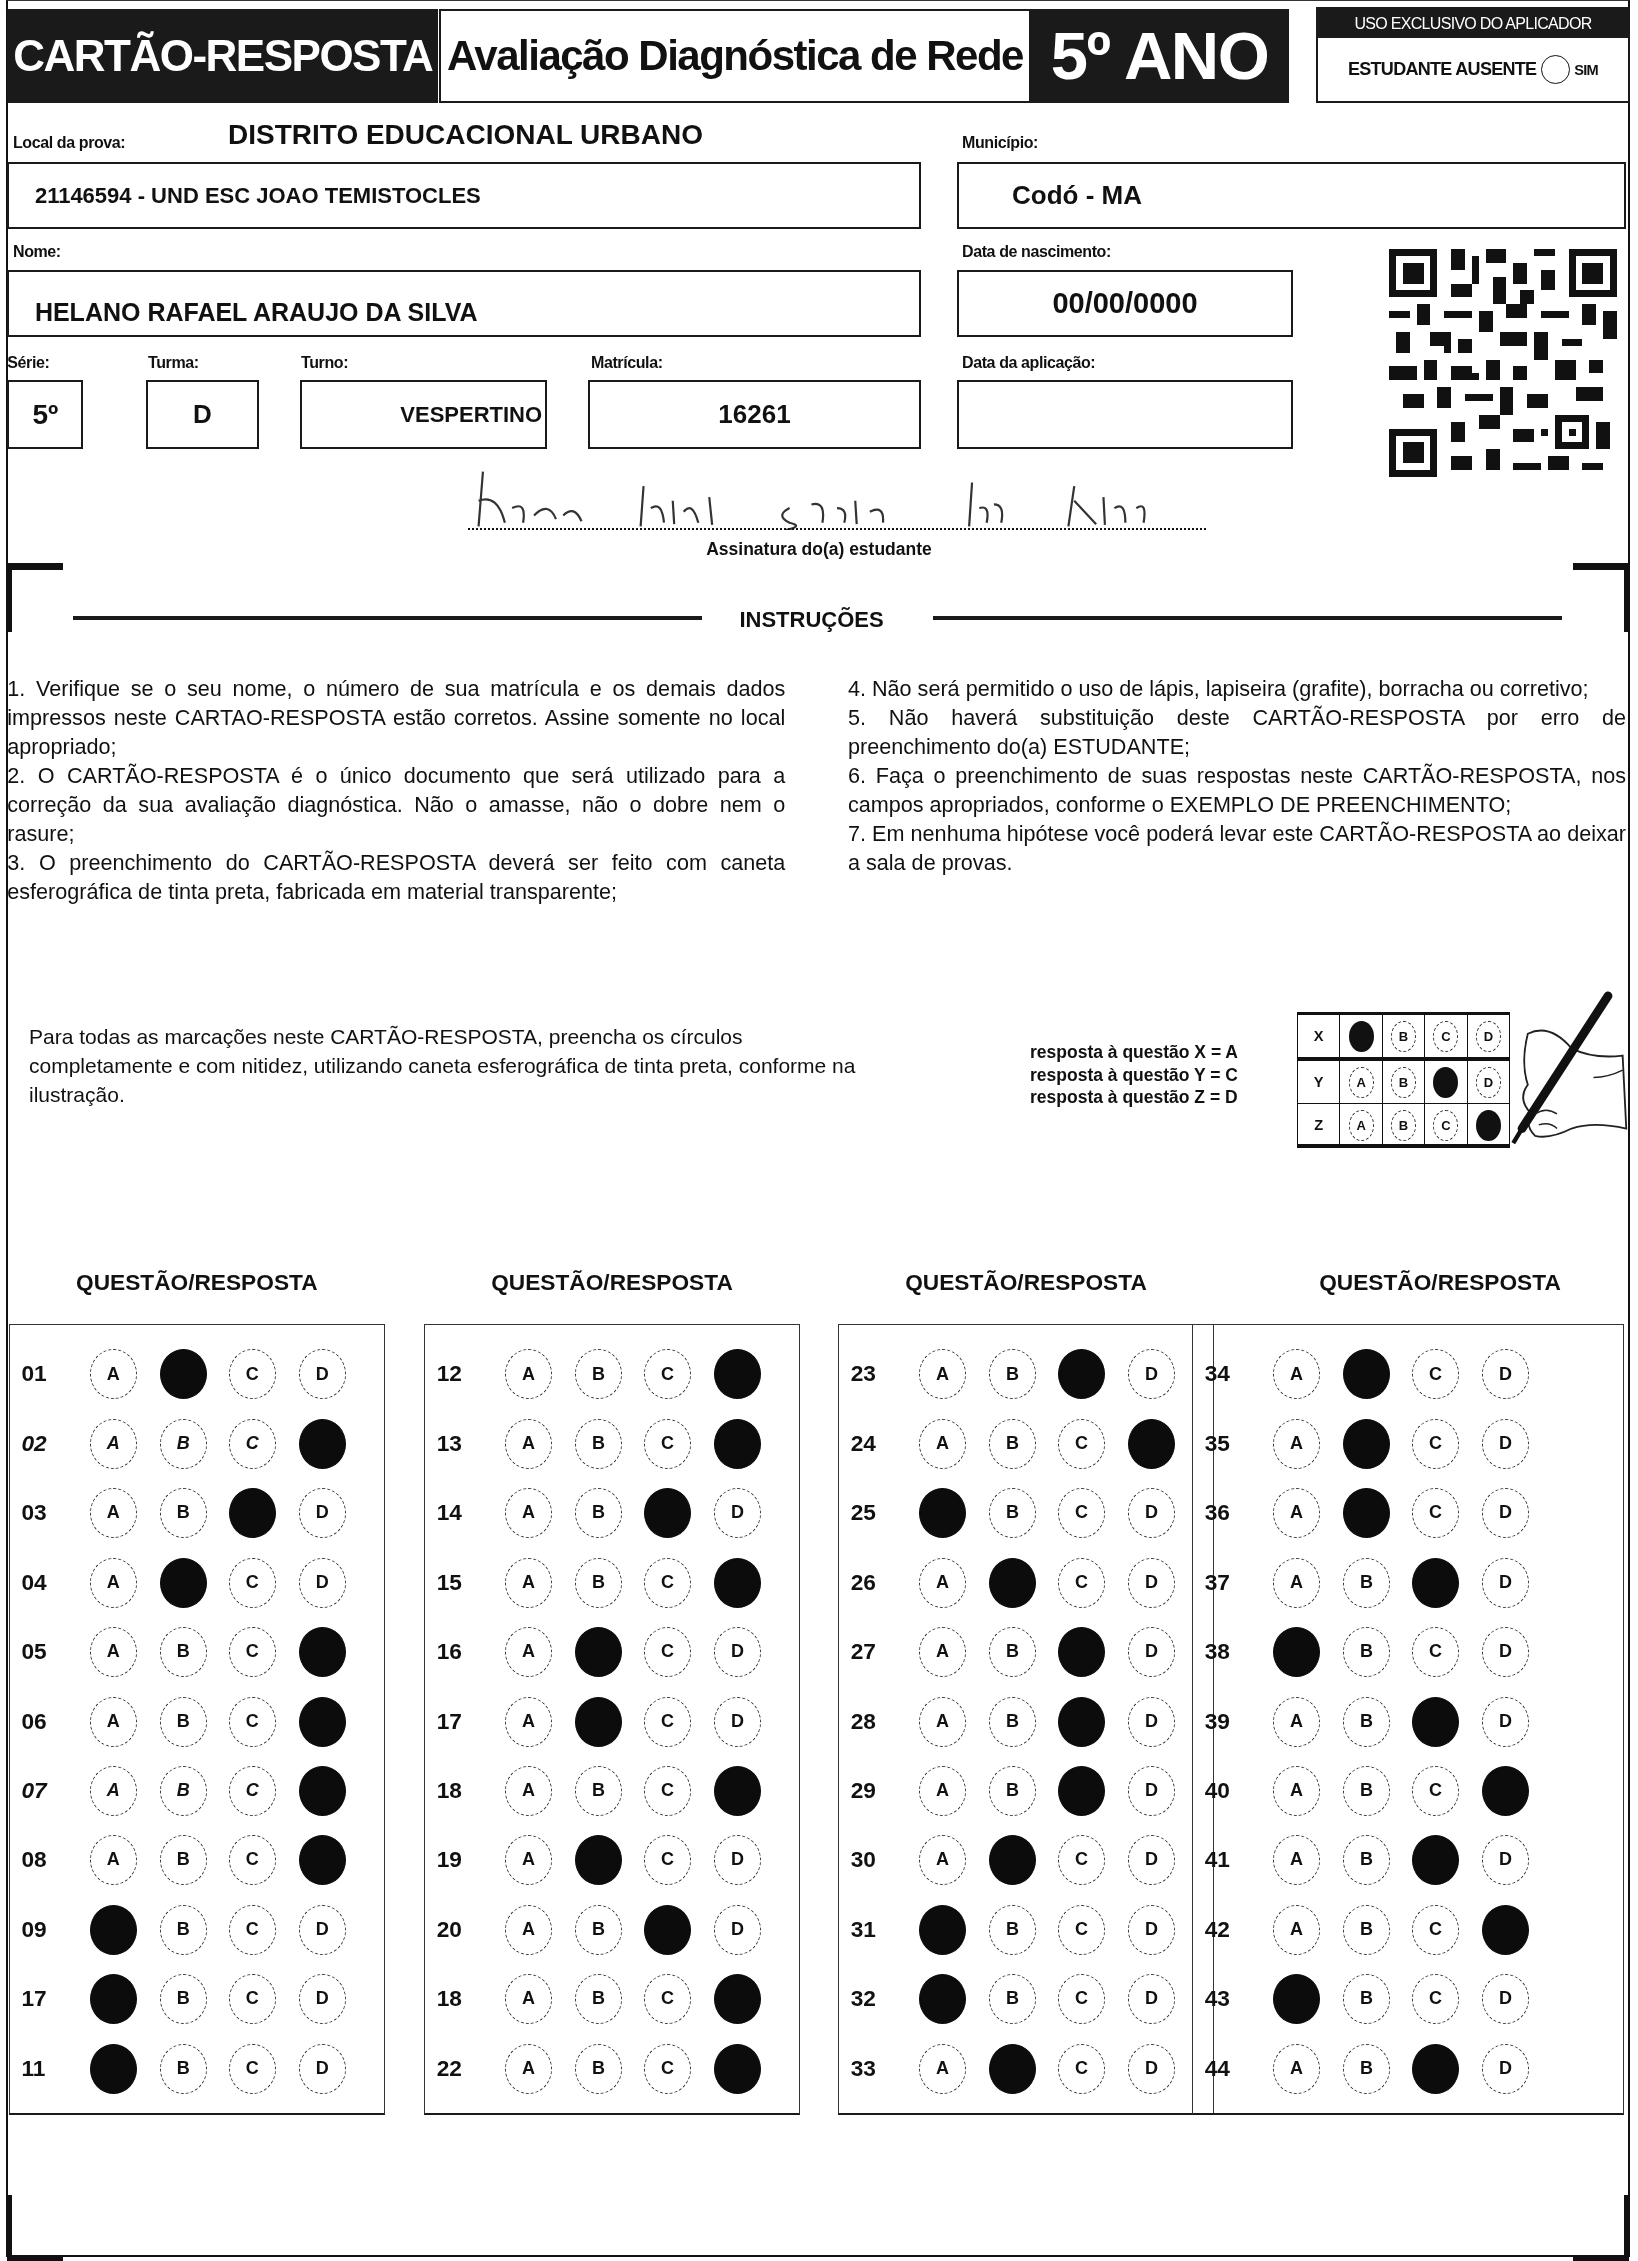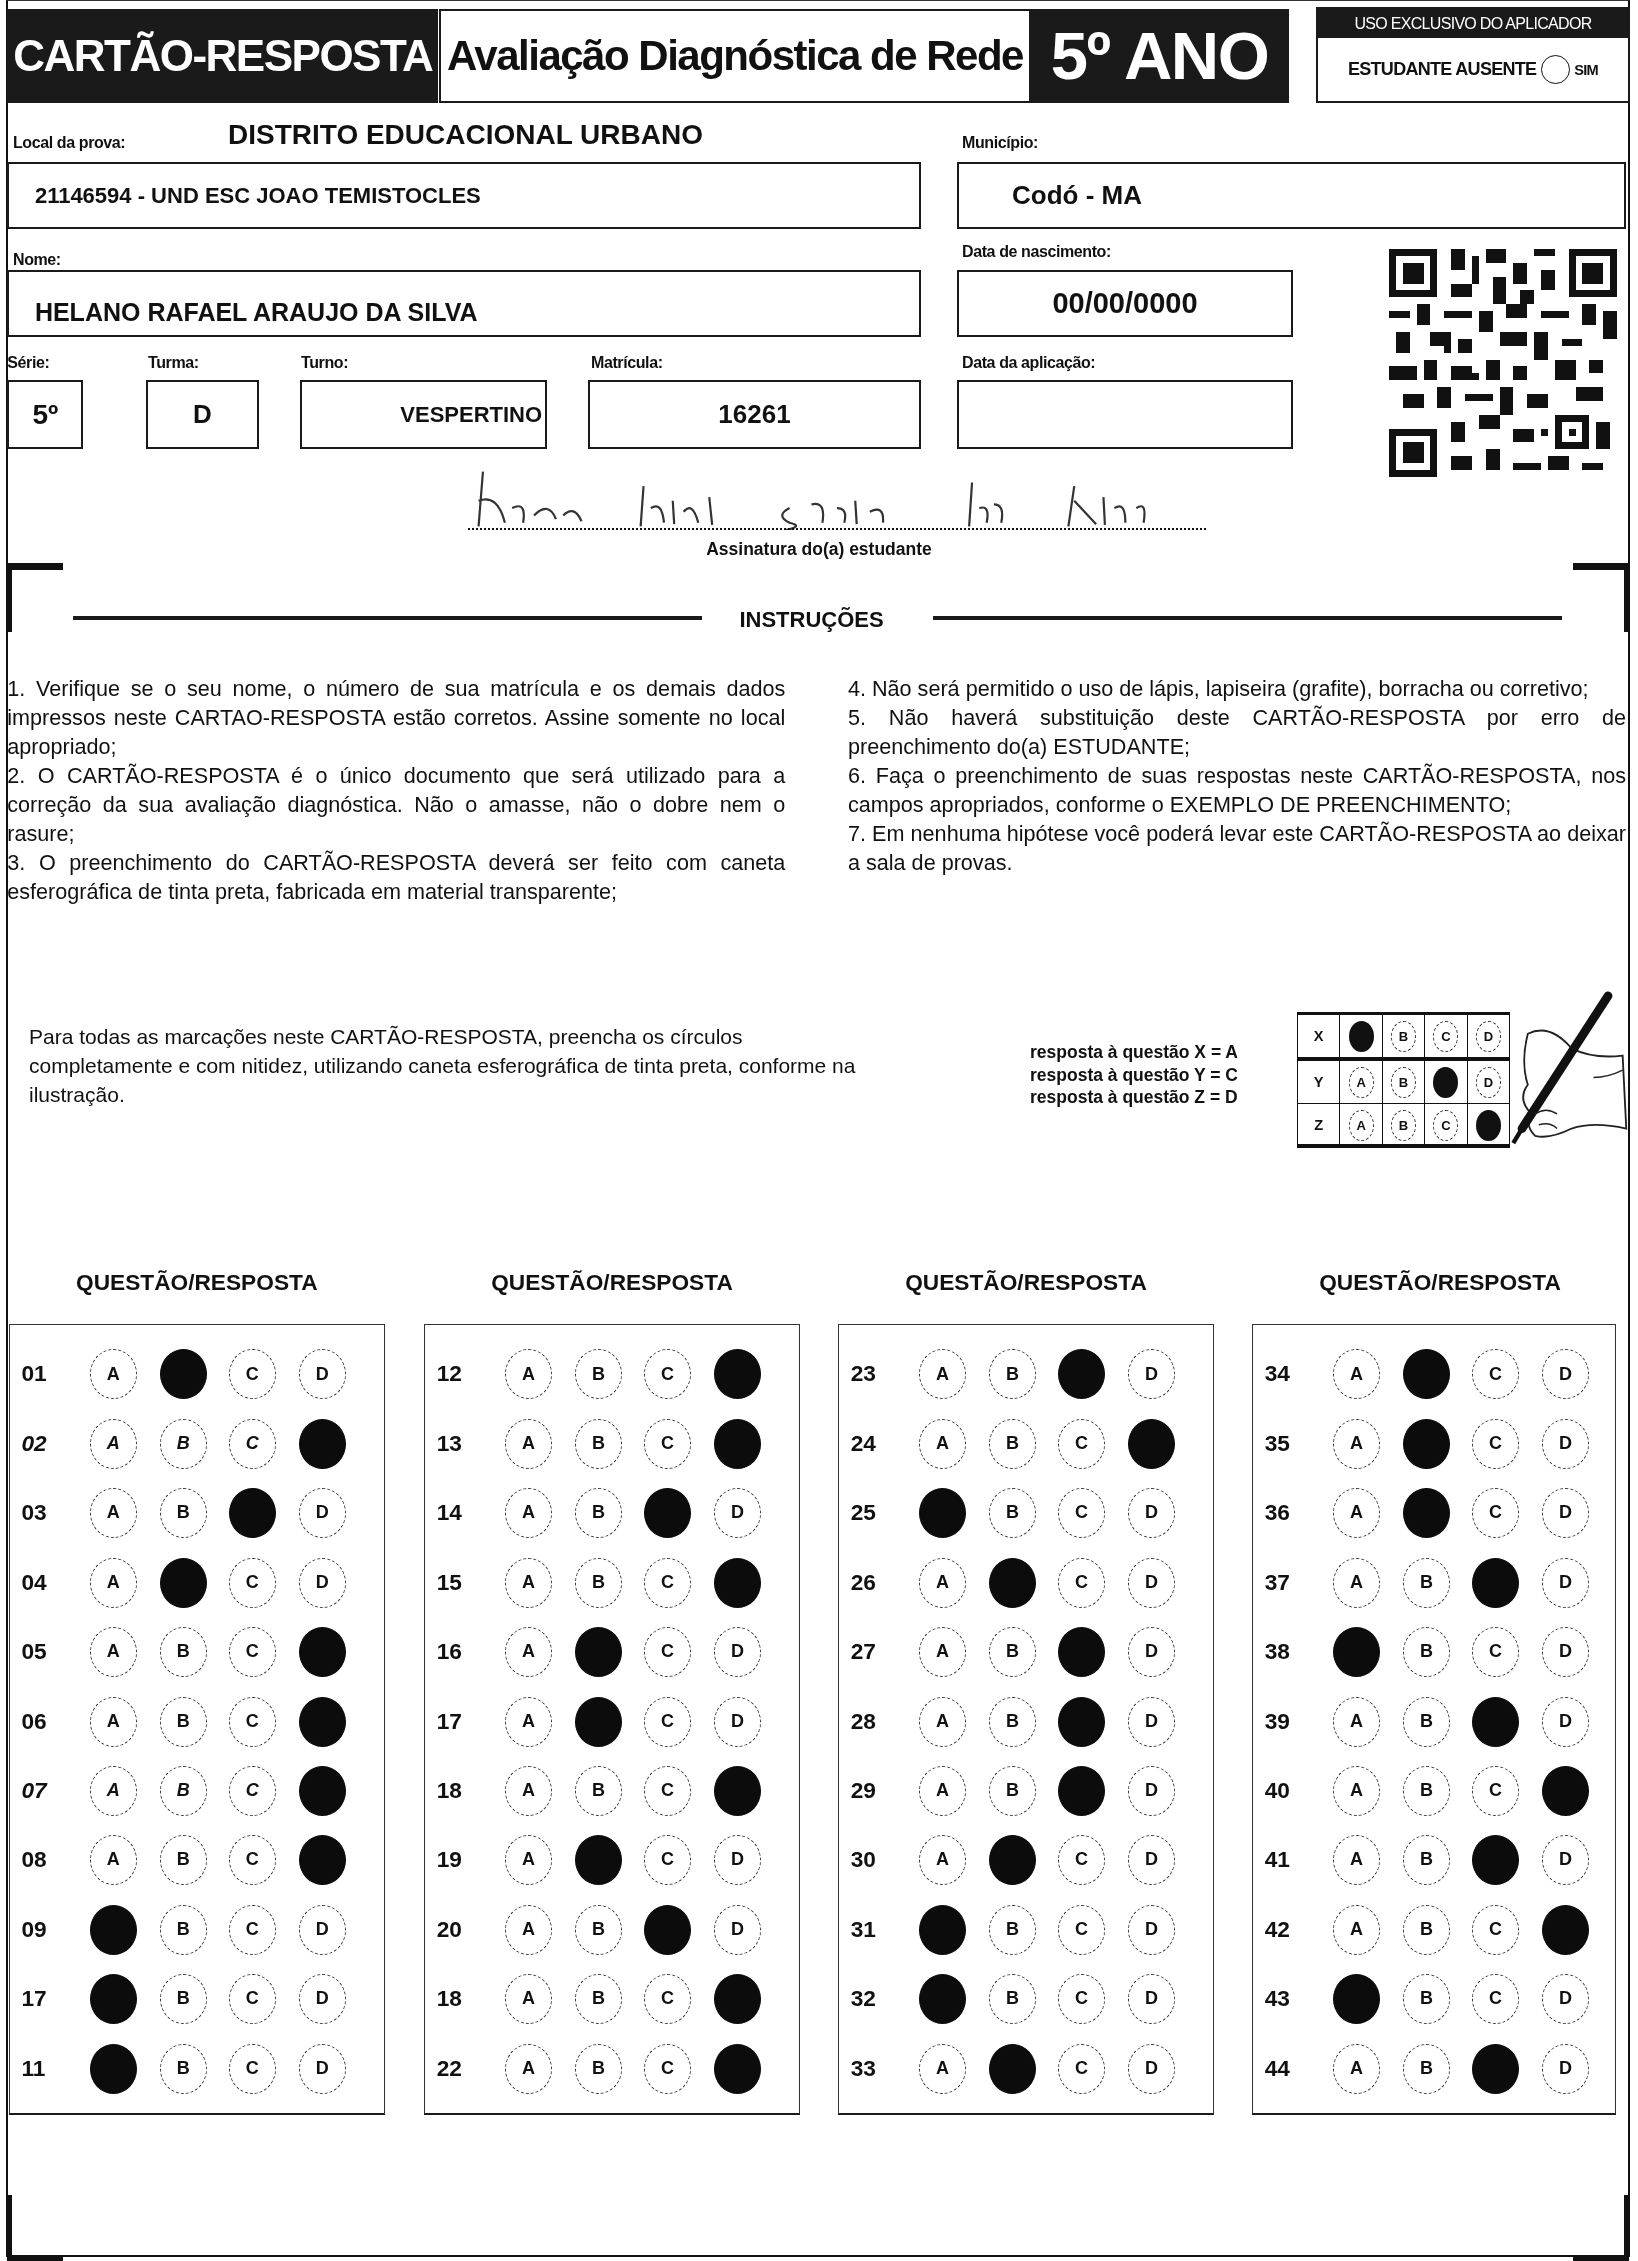--- a/index.html
+++ b/index.html
@@ -89,21 +89,21 @@
 <div class="abs district" style="left:228px;top:119px;">DISTRITO EDUCACIONAL URBANO</div>
 <div class="abs field-box" style="left:7.3px;top:162px;width:914px;height:67px;padding-left:25.6px;font-size:22px;">
   <span>21146594 - UND ESC JOAO TEMISTOCLES</span>
 </div>
 
 <div class="abs label" style="left:962px;top:134px;">Município:</div>
 <div class="abs field-box" style="left:957px;top:162px;width:669px;height:67px;padding-left:53px;font-size:26px;">
   <span>Codó - MA</span>
 </div>
 
-<div class="abs label" style="left:13px;top:243px;margin-top:8px;">Nome:</div>
+<div class="abs label" style="left:13px;top:243px;">Nome:</div>
 <div class="abs field-box" style="left:7.3px;top:270px;width:914px;height:67px;padding-left:25.6px;font-size:25px;">
   <span style="margin-top:17.5px;">HELANO RAFAEL ARAUJO DA SILVA</span>
 </div>
 
 <div class="abs label" style="left:962px;top:243px;">Data de nascimento:</div>
 <div class="abs field-box" style="left:957px;top:270px;width:336px;height:67px;justify-content:center;font-size:29px;">
   <span>00/00/0000</span>
 </div>
 
 <svg class="abs qr" viewBox="0 0 33 33" shape-rendering="crispEdges">
@@ -525,21 +525,21 @@
       </div>
       <div class="ans-row" style="top: 718px;">
         <div class="q-num">33</div>
         <div class="bubble" style="left: 80px;">A</div>
         <div class="bubble filled" style="left: 150px;">B</div>
         <div class="bubble" style="left: 219px;">C</div>
         <div class="bubble" style="left: 289px;">D</div>
       </div>
     </div>
     <div class="abs q-heading" style="left: 1252px; width: 376px;">QUESTÃO/RESPOSTA</div>
-    <div class="abs ans-box" style="left: 1252px; width: 364px; padding-left: 16px;">
+    <div class="abs ans-box" style="left: 1192px; width: 432px; padding-left: 16px;">
       <div class="ans-row" style="top: 23.4px;">
         <div class="q-num">34</div>
         <div class="bubble" style="left: 80px;">A</div>
         <div class="bubble filled" style="left: 150px;">B</div>
         <div class="bubble" style="left: 219px;">C</div>
         <div class="bubble" style="left: 289px;">D</div>
       </div>
       <div class="ans-row" style="top: 93px;">
         <div class="q-num">35</div>
         <div class="bubble" style="left: 80px;">A</div>

